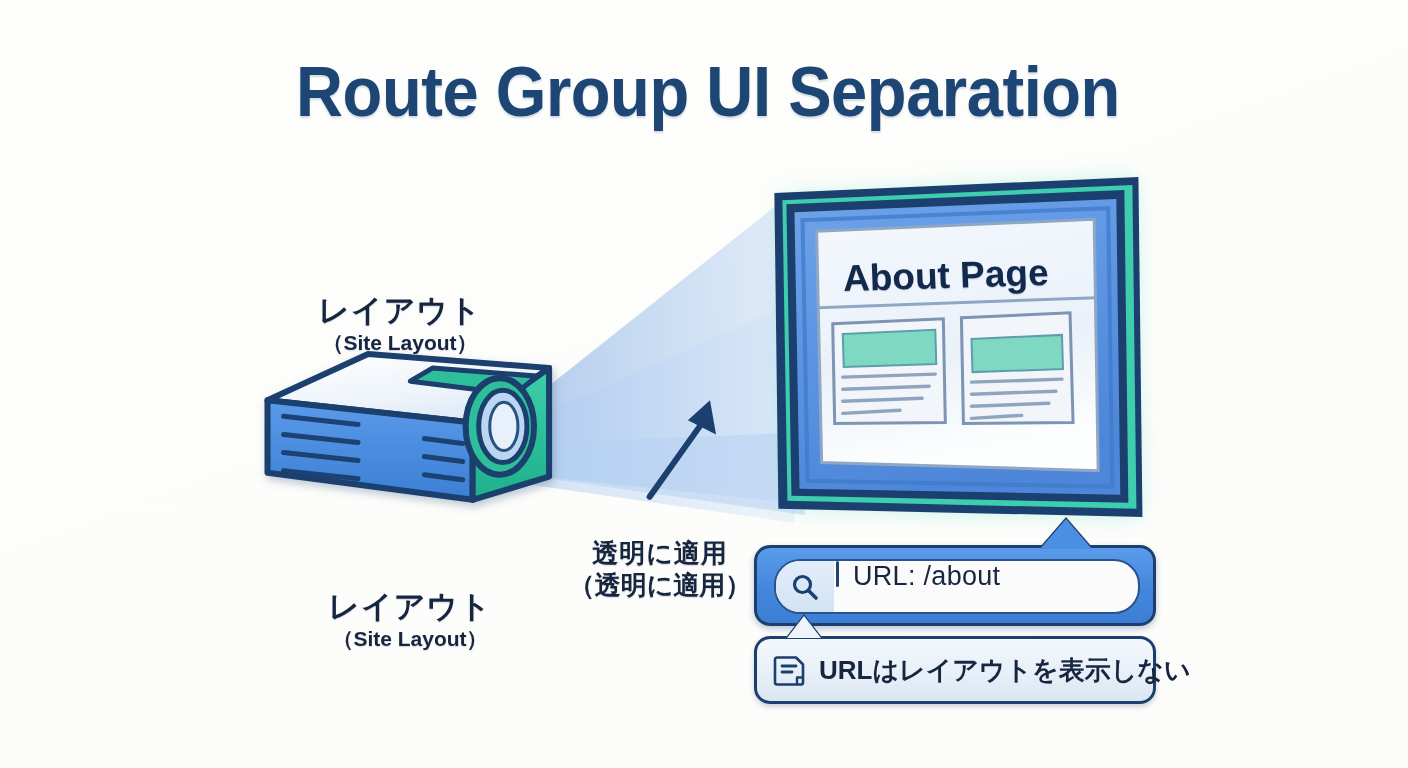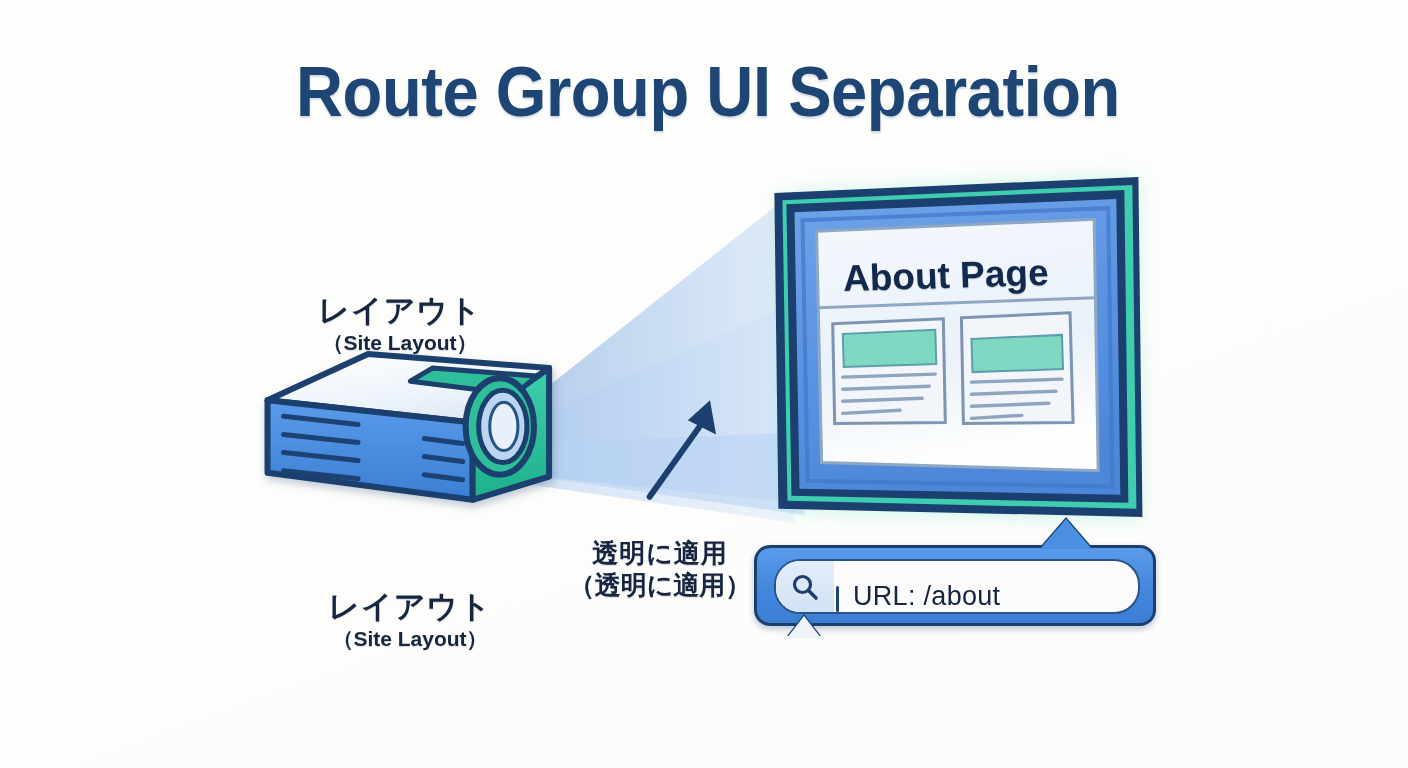--- a/index.html
+++ b/index.html
@@ -74,21 +74,21 @@
     z-index: 2;
   }
   #url-pill {
     position: absolute;
     left: 17px; top: 11px;
     width: 362px; height: 51px;
     background: #fbfbfb;
     border: 2px solid #2a5489;
     border-radius: 26px;
     display: flex;
-    align-items: flex-end;
+    align-items: flex-start;
     overflow: hidden;
   }
   #url-search-wrap {
     width: 58px; height: 100%;
     background: linear-gradient(180deg,#e2edf9,#d3e2f4);
     display: flex; align-items: center; justify-content: center;
     flex: 0 0 auto;
   }
   #url-caret {
     width: 3px; height: 26px;
@@ -297,14 +297,25 @@
           <circle cx="12.5" cy="12.5" r="8" fill="none" stroke="#1b3f6e" stroke-width="3.2"></circle>
           <line x1="18.5" y1="18.5" x2="26" y2="26" stroke="#1b3f6e" stroke-width="3.6" stroke-linecap="round"></line>
         </svg>
       </div>
       <div id="url-caret"></div>
       <div id="url-text">URL: /about</div>
     </div>
   </div>
 
   <div id="note-pointer"></div>
+  <div id="note-callout">
+    <div id="note-icon">
+      <svg width="34" height="34" viewBox="0 0 34 34">
+        <path d="M4 4.5 h19 l7 7 v18 a2 2 0 0 1 -2 2 h-24 a2 2 0 0 1 -2 -2 v-23 a2 2 0 0 1 2 -2 z" fill="none" stroke="#1b3f6e" stroke-width="2.6" stroke-linejoin="round"></path>
+        <path d="M24 31.5 v-7 h7" fill="none" stroke="#1b3f6e" stroke-width="2.4" stroke-linejoin="round"></path>
+        <line x1="9" y1="13" x2="23" y2="13" stroke="#1b3f6e" stroke-width="2.8" stroke-linecap="round"></line>
+        <line x1="9" y1="19" x2="19" y2="19" stroke="#1b3f6e" stroke-width="2.8" stroke-linecap="round"></line>
+      </svg>
+    </div>
+    <div id="note-text">URLはレイアウトを表示しない</div>
+  </div>
 
 </div>
 
 </body></html>

